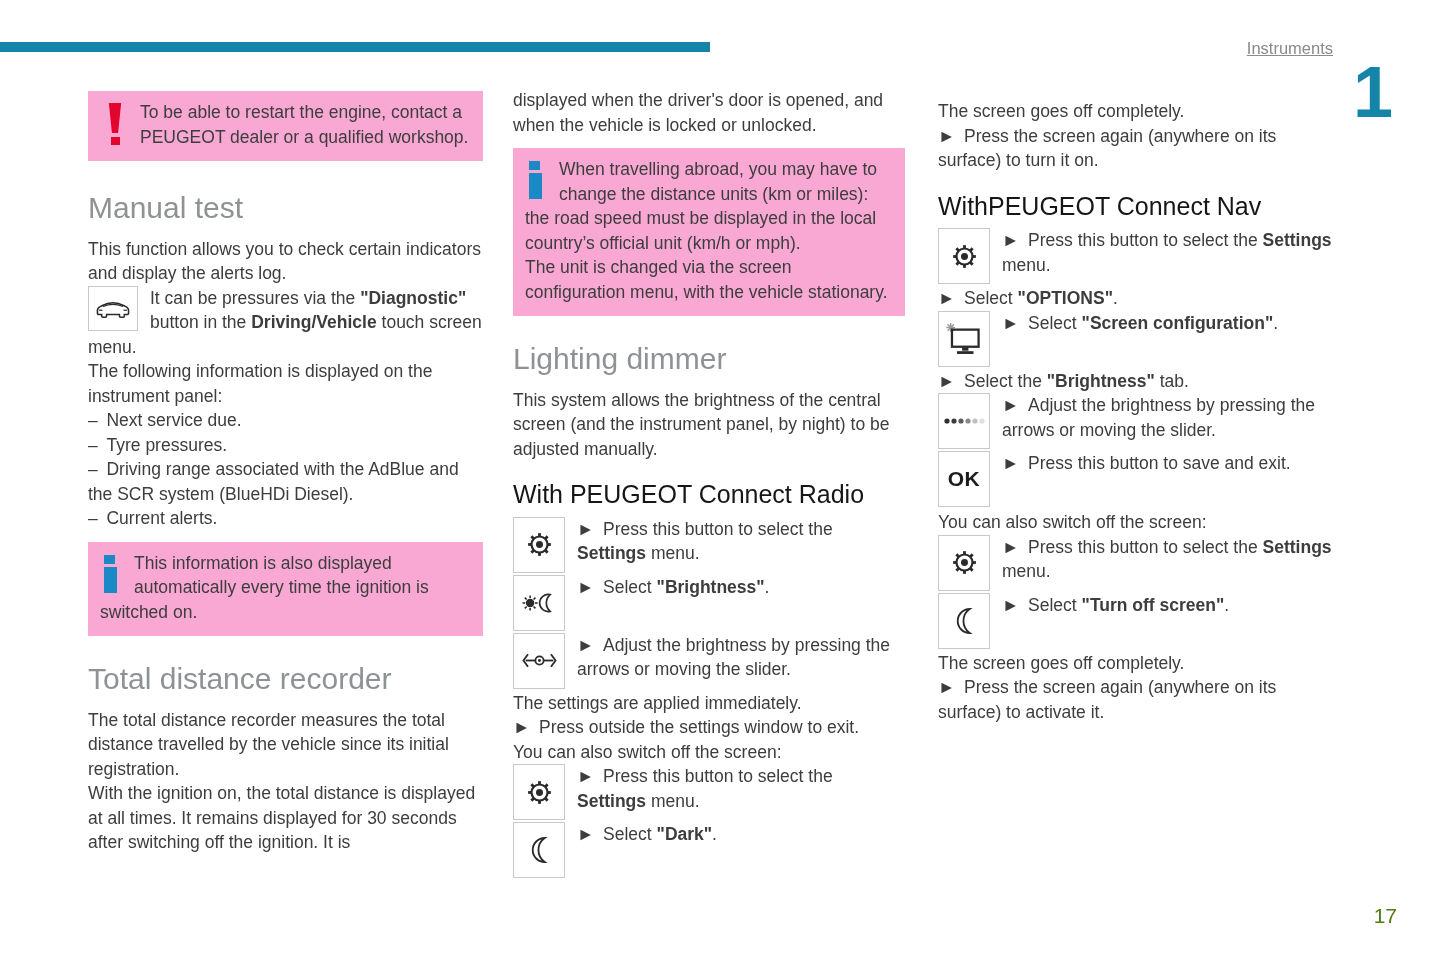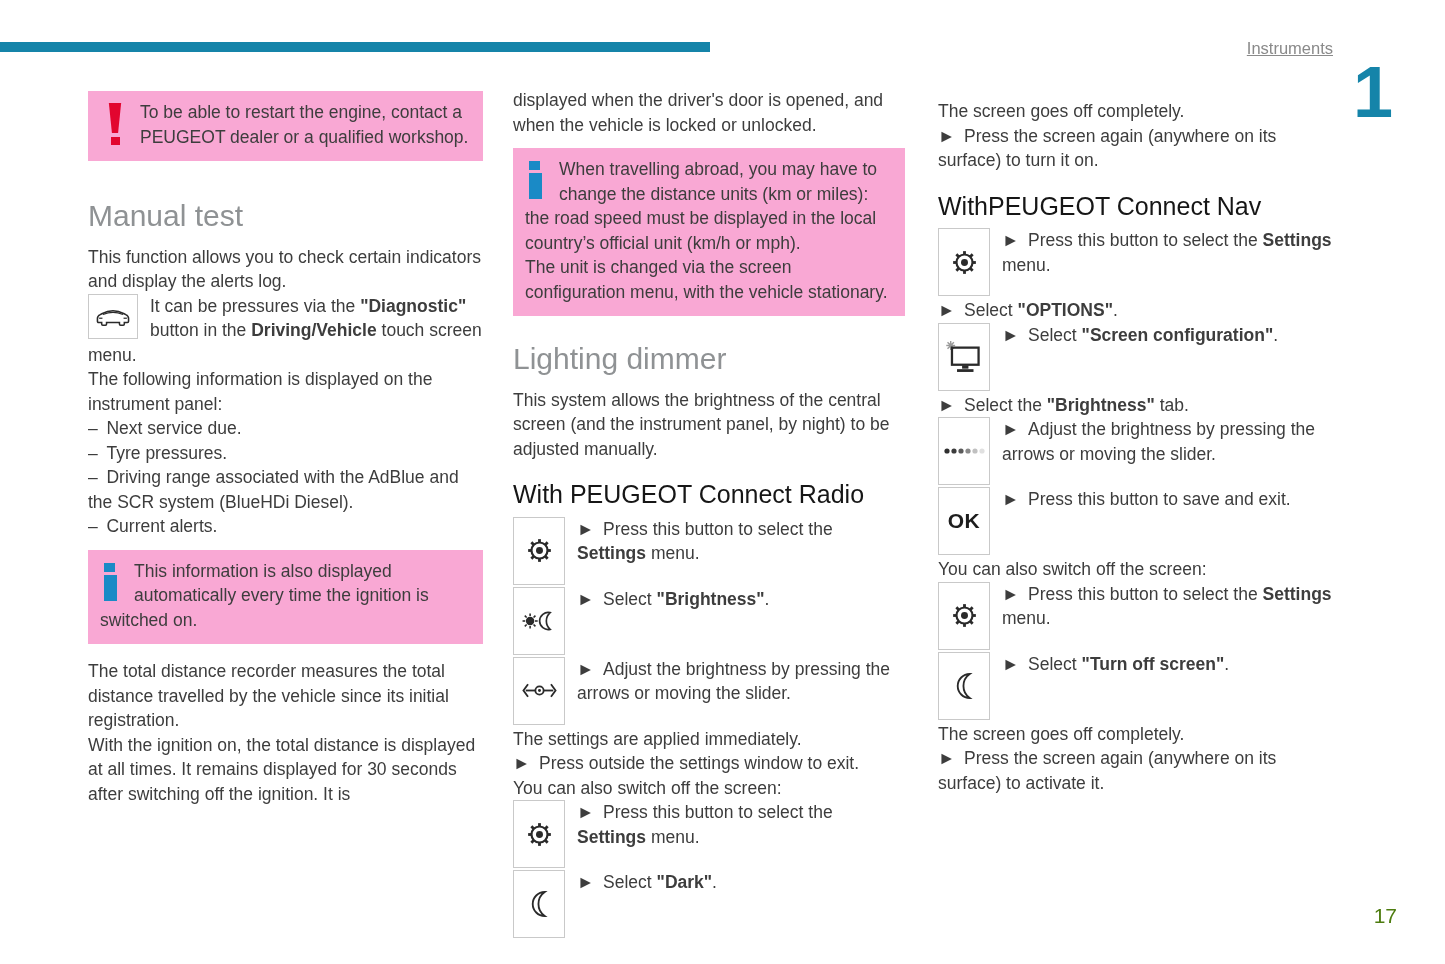--- a/index.html
+++ b/index.html
@@ -33,21 +33,21 @@
                clip-path:polygon(6% 0,94% 0,72% 100%,28% 100%); margin:0 auto; }
   .excl .dot { display:block; width:9px; height:8px; background:#e2062f; margin:4px auto 0; }
 
   
   .i-glyph { float:left; width:14px; margin:4px 16px 2px 4px; }
   .i-glyph .dot { display:block; width:11px; height:9px; background:#1a8ac6; margin-bottom:3px; }
   .i-glyph .bar { display:block; width:13px; height:26px; background:#1a8ac6; }
 
   
   .icon-box {
-    float:left; clear:left; width:52px; height:68px; background:#fff;
+    float:left; clear:left; width:52px; height:56px; background:#fff;
     border:1px solid #c9c9c9; margin:0 12px 2px 0;
     display:flex; align-items:center; justify-content:center;
   }
   .icon-box.carbox { width:50px; height:45px; }
   .okbox b { font-size:21px; color:#1d1d1d; letter-spacing:.5px; }
   .irow { min-height:52px; }
   .gap-top { margin-top:7px; }
 </style>
 </head>
 <body>
@@ -57,21 +57,21 @@
 <div class="chapter">1</div>
 
 <div class="col" id="col1">
   <div class="graybox">
     <span class="excl">
         <span class="bar"></span>
         <span class="dot"></span>
       </span>
     <p>To be able to restart the engine, contact a PEUGEOT dealer or a qualified workshop.</p>
   </div>
-  <h2 style="margin-top:38px;">Manual test</h2>
+  <h2 style="margin-top:30px;">Manual test</h2>
   <p>This function allows you to check certain indicators and display the alerts log.</p>
   <p class="irow">
     <span class="icon-box carbox">
         <svg width="40" height="28" viewBox="0 0 36 24">
           <path d="M8 10 Q 18 4.5 28 10 L 29.5 10.8 Q 32 12 32 14.2 L 32 16.8 Q 32 17.8 31 17.8 L 28.2 17.8 L 28.2 19.3 Q 28.2 20.3 27.2 20.3 L 24.8 20.3 Q 23.8 20.3 23.8 19.3 L 23.8 17.8 L 12.2 17.8 L 12.2 19.3 Q 12.2 20.3 11.2 20.3 L 8.8 20.3 Q 7.8 20.3 7.8 19.3 L 7.8 17.8 L 5 17.8 Q 4 17.8 4 16.8 L 4 14.2 Q 4 12 6.5 10.8 Z" fill="none" stroke="#2a2a2a" stroke-width="1.4"></path>
           <path d="M9 10.6 Q 18 6.8 27 10.6" fill="none" stroke="#2a2a2a" stroke-width="1.1"></path>
           <line x1="5.5" y1="14" x2="8.5" y2="14" stroke="#2a2a2a" stroke-width="1.1"></line>
           <line x1="27.5" y1="14" x2="30.5" y2="14" stroke="#2a2a2a" stroke-width="1.1"></line>
         </svg>
       </span>
@@ -82,20 +82,21 @@
   <p class="li">– Tyre pressures.</p>
   <p class="li">– Driving range associated with the AdBlue and the SCR system (BlueHDi Diesel).</p>
   <p class="li">– Current alerts.</p>
   <div class="graybox">
     <span class="i-glyph">
         <span class="dot"></span>
         <span class="bar"></span>
       </span>
     <p>This information is also displayed automatically every time the ignition is switched on.</p>
   </div>
+  <h2>Total distance recorder</h2>
   <p>The total distance recorder measures the total distance travelled by the vehicle since its initial registration.</p>
   <p>With the ignition on, the total distance is displayed at all times. It remains displayed for 30 seconds after switching off the ignition. It is</p>
 </div>
 
 <div class="col" id="col2">
   <p>displayed when the driver's door is opened, and when the vehicle is locked or unlocked.</p>
   <div class="graybox">
     <span class="i-glyph">
         <span class="dot"></span>
         <span class="bar"></span>

